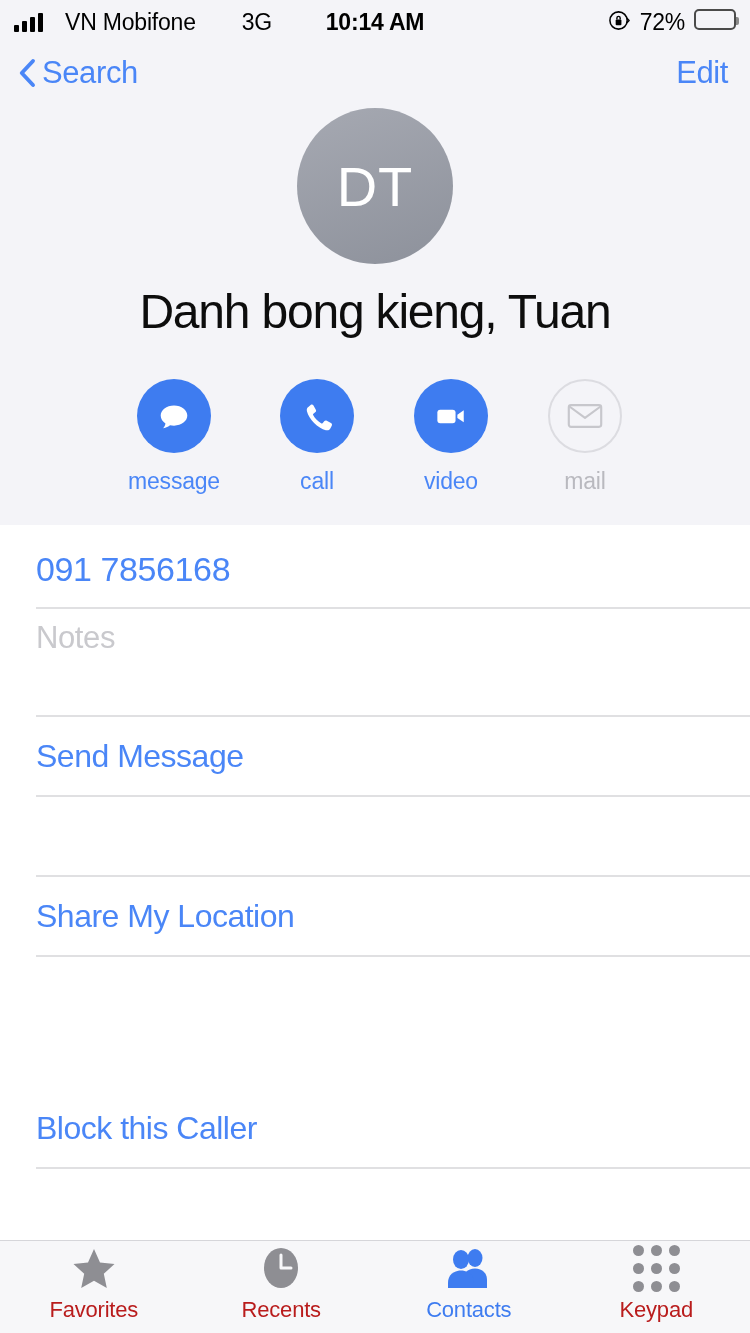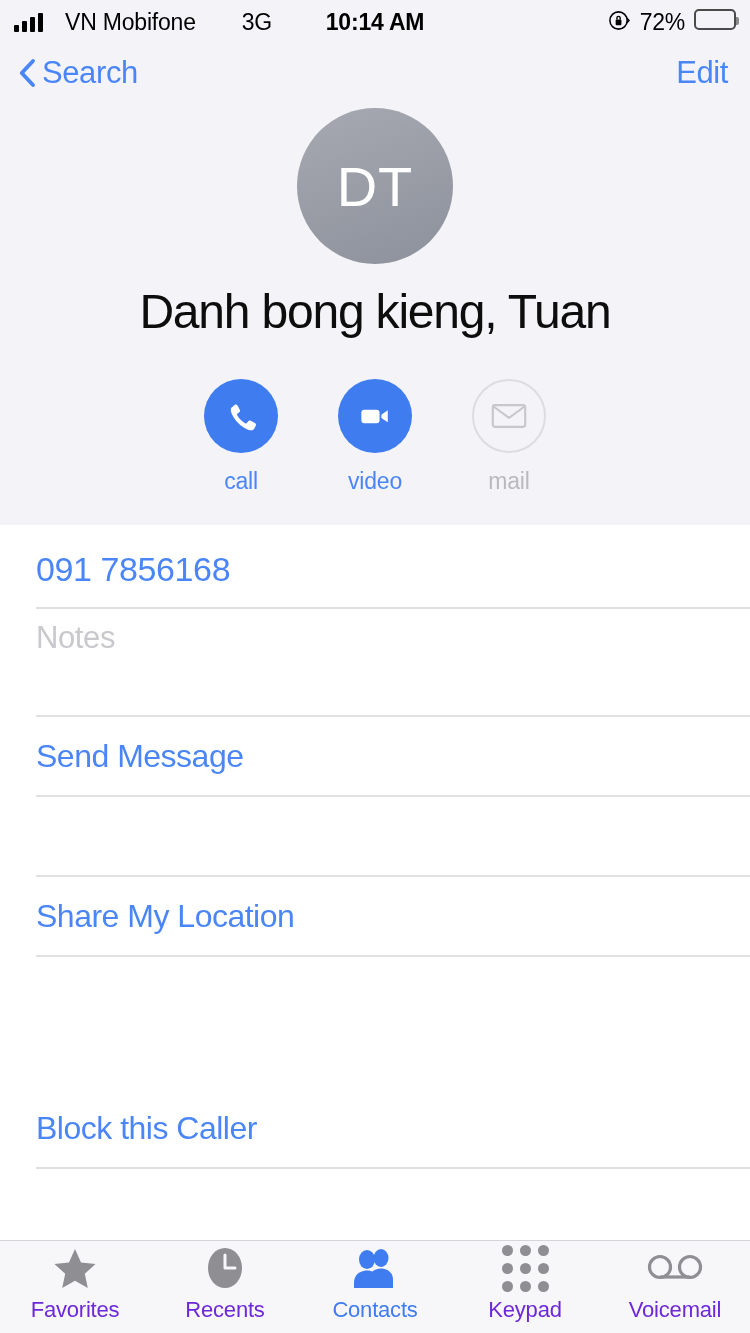--- a/index.html
+++ b/index.html
@@ -122,21 +122,21 @@
     height:93px; background:#f7f7f9;
     border-top:1.5px solid #d6d6da;
     display:flex; align-items:center;
   }
   .tab{
     flex:1; display:flex; flex-direction:column;
     align-items:center; justify-content:center; gap:8px; cursor:pointer;
     padding-bottom:4px;
   }
   .tab-icon{ height:42px; display:flex; align-items:center; justify-content:center; }
-  .tab-label{ font-size:22px; color:#6d28d9; letter-spacing:-0.2px; }
+  .tab-label{ font-size:22px; color:#b91c1c; letter-spacing:-0.2px; }
   .tab.active .tab-label{ color:#3e7cf0; }
   .keypad-grid{
     display:grid; grid-template-columns:repeat(3,11px);
     grid-gap:7px; align-items:center; justify-items:center;
   }
   .keypad-grid span{
     width:11px; height:11px; border-radius:50%; background:#8e8e93; display:block;
   }
 </style>
 </head>
@@ -177,20 +177,28 @@
   </div>
   <div class="nav-edit">Edit</div>
 </div>
 
 <div class="header">
   <div class="avatar">DT</div>
   <div class="contact-name">Danh bong kieng, Tuan</div>
 
   <div class="actions">
 
+    <div class="action">
+      <span class="action-circle">
+        <svg width="38" height="38" viewBox="0 0 40 40">
+          <path d="M20 9 C12 9 6 13.8 6 19.6 C6 23 7.9 26 11 27.9 C10.7 30 9.6 31.7 8.6 32.8 C11.6 32.4 14.2 31.2 15.8 29.7 C17.1 30 18.5 30.2 20 30.2 C28 30.2 34 25.4 34 19.6 C34 13.8 28 9 20 9 Z" fill="#fff"></path>
+        </svg>
+      </span>
+      <span class="action-label">message</span>
+    </div>
 
     <div class="action">
       <span class="action-circle">
         <svg width="36" height="36" viewBox="0 0 40 40">
           <path d="M13.2 7.5 c1.2 -0.6 2.3 -0.2 2.9 0.9 l2.6 4.6 c0.6 1.1 0.3 2.2 -0.7 2.9 l-2 1.5 c-0.5 0.4 -0.6 0.9 -0.3 1.5 c0.9 1.9 2.3 3.8 3.9 5.4 c1.6 1.6 3.5 3 5.4 3.9 c0.6 0.3 1.1 0.2 1.5 -0.3 l1.5 -2 c0.7 -1 1.8 -1.3 2.9 -0.7 l4.6 2.6 c1.1 0.6 1.5 1.7 0.9 2.9 l-1.6 3.1 c-0.9 1.7 -2.8 2.4 -5 1.9 c-4.3 -1 -9.2 -4.2 -13 -8 c-3.8 -3.8 -7 -8.7 -8 -13 c-0.5 -2.2 0.2 -4.1 1.9 -5 Z" fill="#fff"></path>
         </svg>
       </span>
       <span class="action-label">call</span>
     </div>
 
@@ -296,24 +304,14 @@
           <span></span>
           <span></span>
         <span></span>
           <span></span>
           <span></span>
       </span>
     </span>
     <span class="tab-label">Keypad</span>
   </div>
 
-  <div class="tab">
-    <span class="tab-icon">
-      <svg width="56" height="32" viewBox="0 0 56 32">
-        <circle cx="13" cy="15" r="10.5" fill="none" stroke="#8e8e93" stroke-width="3.2"></circle>
-        <circle cx="43" cy="15" r="10.5" fill="none" stroke="#8e8e93" stroke-width="3.2"></circle>
-        <rect x="13" y="23.4" width="30" height="3.2" fill="#8e8e93"></rect>
-      </svg>
-    </span>
-    <span class="tab-label">Voicemail</span>
-  </div>
 
 </div>
 
 </body></html>

